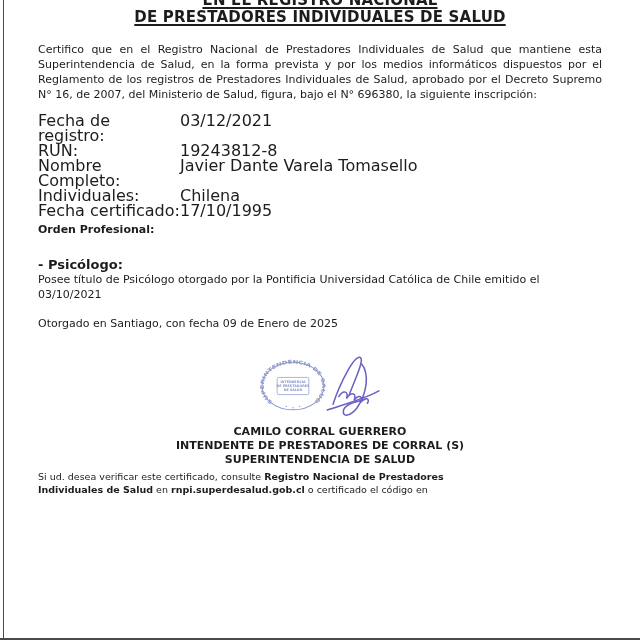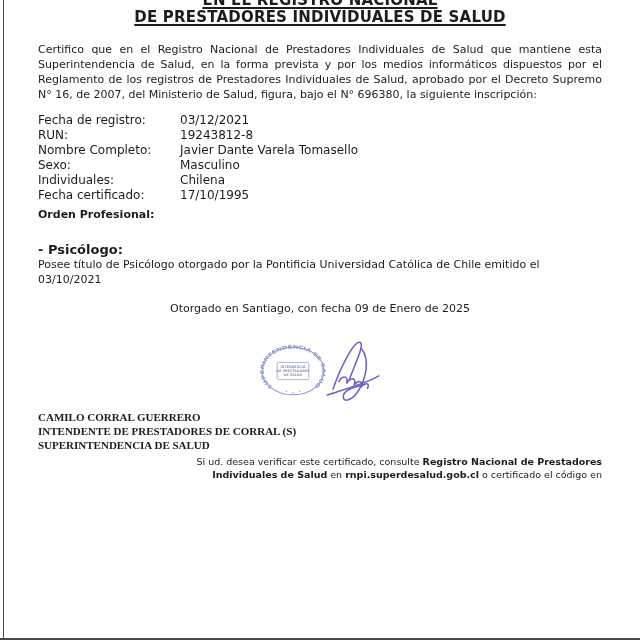--- a/index.html
+++ b/index.html
@@ -37,34 +37,34 @@
     text-decoration: underline;
     text-underline-offset: 2px;
     text-decoration-thickness: 1.5px;
   }
   .intro {
     margin-top: 16px;
     font-size: 11px;
     line-height: 15px;
     text-align: justify;
   }
-  .fields { margin-top: 6px; font-size: 12px; line-height: 15px; }
+  .fields { margin-top: 6px; font-size: 16px; line-height: 15px; }
   .field-row { display: flex; }
   .field-label { flex: 0 0 142px; }
   .orden-heading { margin-top: 4px; font-weight: bold; font-size: 11px; line-height: 15px; }
   .prof-title { margin-top: 20px; font-weight: bold; font-size: 13px; line-height: 15px; }
   .prof-desc { font-size: 11px; line-height: 15px; }
-  .issuance { margin-top: 14px; font-size: 11px; line-height: 15px; text-align: center; }
+  .issuance { margin-top: 14px; font-size: 11px; line-height: 15px; }
   .seal-block { position: relative; height: 76px; margin-top: 18px; }
   .stamp-svg { position: absolute; left: 222px; top: 10px; width: 66px; height: 54px; }
   .signature-svg { position: absolute; left: 274px; top: -2px; width: 86px; height: 80px; }
-  .signatory { font-weight: bold; font-size: 11px; line-height: 14px; font-family: Liberation Serif, serif; }
+  .signatory { text-align: center; font-weight: bold; font-size: 11px; line-height: 14px; }
   .footer {
     margin-top: 3px;
-    text-align: right;
+    text-align: left;
     font-size: 9.5px;
     line-height: 13px;
   }
   .footer b { font-weight: bold; }
 </style>
 </head>
 <body>
 
 <div class="edge-left"></div>
 <div class="edge-bottom"></div>
@@ -83,24 +83,20 @@
       <span class="field-label">Fecha de registro:</span>
       <span class="field-value">03/12/2021</span>
     </div>
     <div class="field-row">
       <span class="field-label">RUN:</span>
       <span class="field-value">19243812-8</span>
     </div>
     <div class="field-row">
       <span class="field-label">Nombre Completo:</span>
       <span class="field-value">Javier Dante Varela Tomasello</span>
-    </div>
-    <div class="field-row">
-      <span class="field-label">Sexo:</span>
-      <span class="field-value">Masculino</span>
     </div>
     <div class="field-row">
       <span class="field-label">Individuales:</span>
       <span class="field-value">Chilena</span>
     </div>
     <div class="field-row">
       <span class="field-label">Fecha certificado:</span>
       <span class="field-value">17/10/1995</span>
     </div>
   </div>

